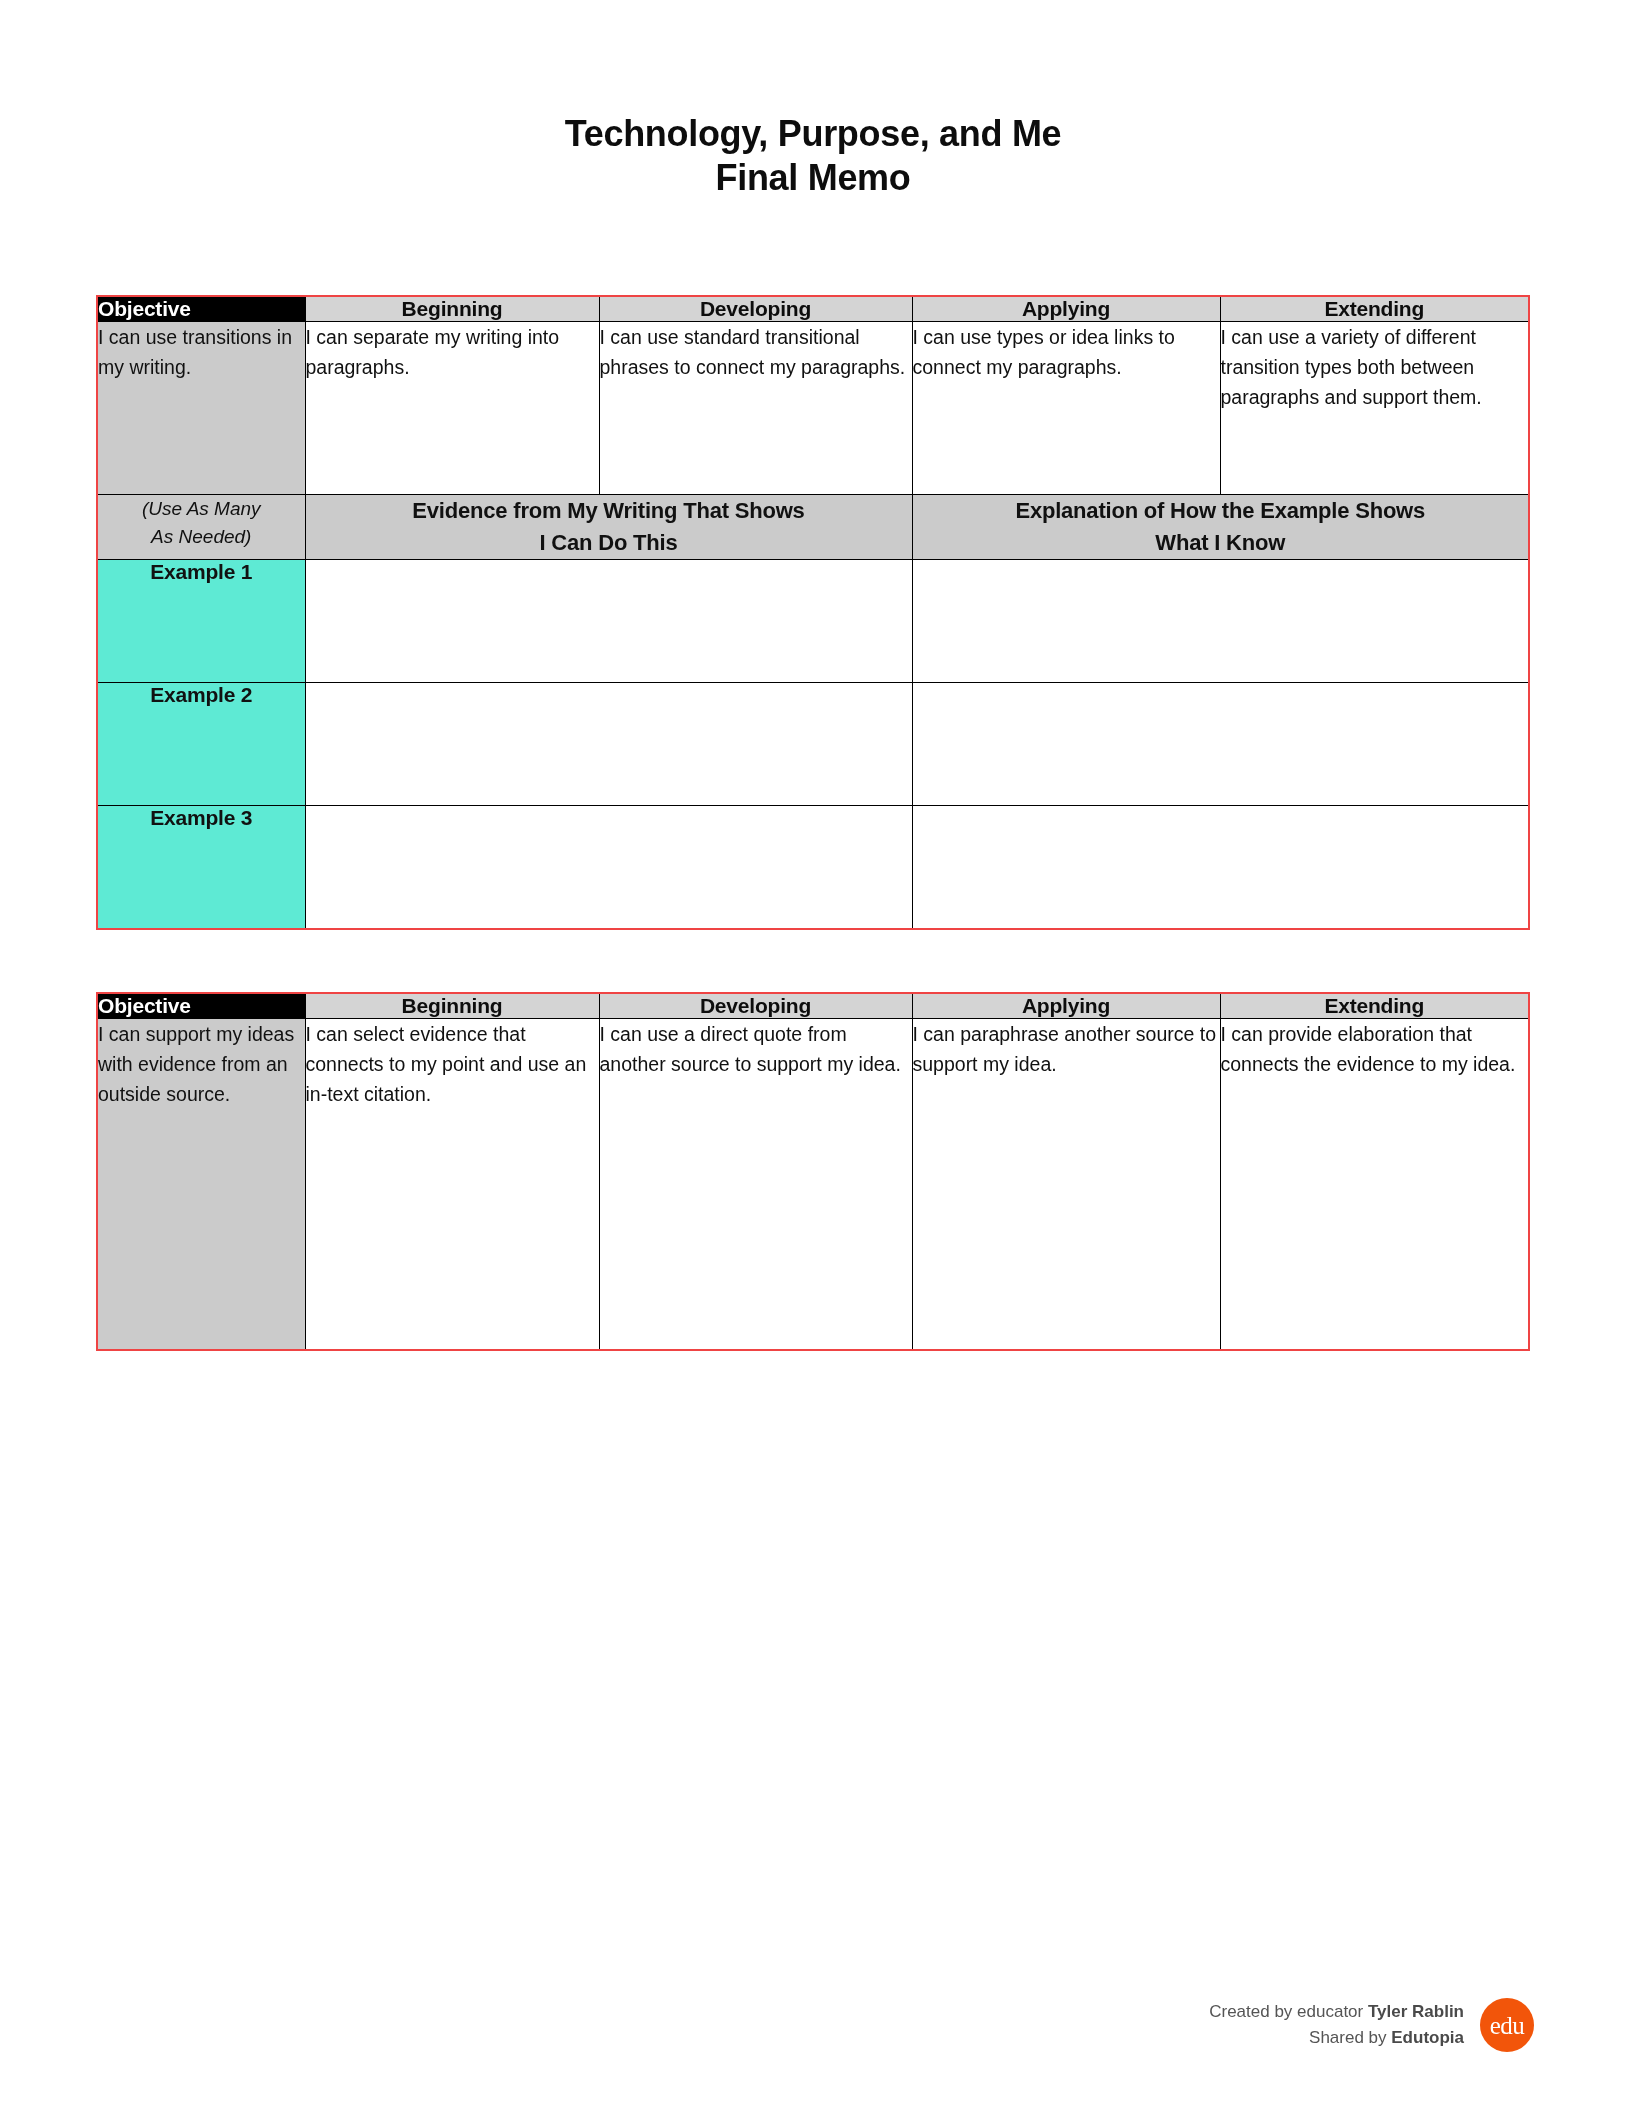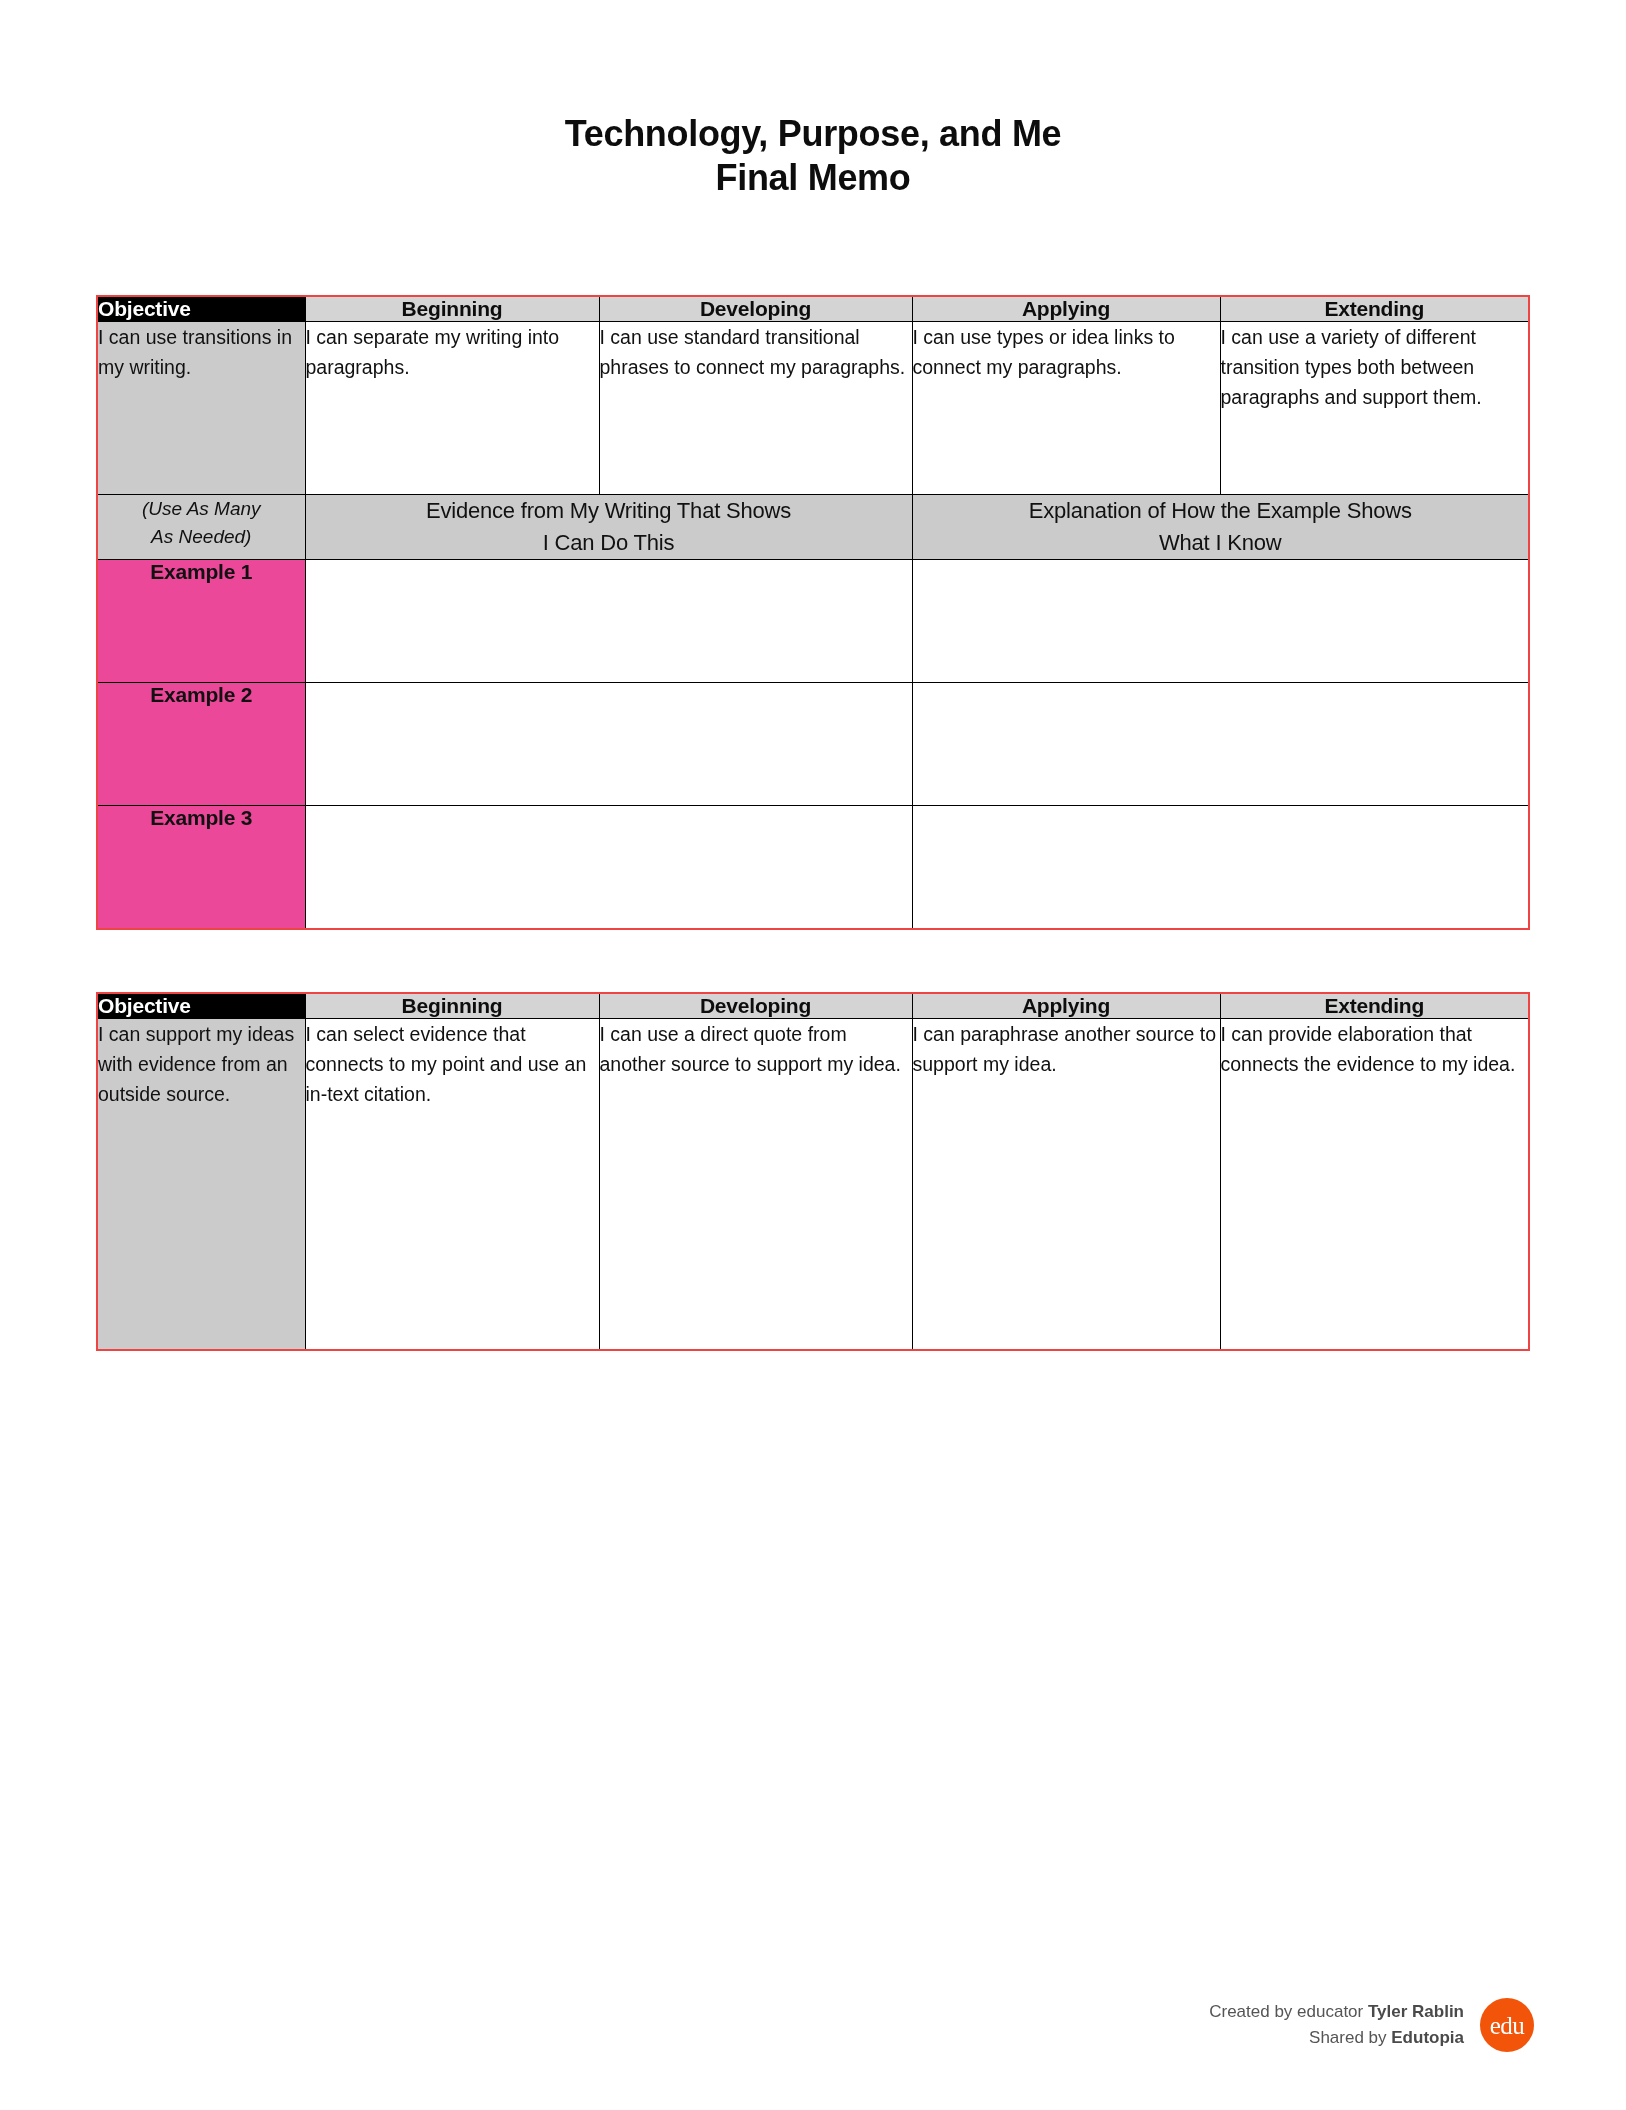--- a/index.html
+++ b/index.html
@@ -115,32 +115,32 @@
     line-height: 1.5;
     text-align: center;
     vertical-align: middle;
     padding: 12px 8px;
     border-top: 3px solid #000000;
     border-right: 3px solid #000000;
     margin-left: 43px;
   }
   .ev-head-col {
     background: #cbcbcb;
-    font-weight: 400;
+    font-weight: 700;
     font-size: 22px;
     line-height: 1.45;
     text-align: center;
     vertical-align: middle;
     padding: 12px 16px;
     border-top: 3px solid #000000;
     letter-spacing: -0.2px;
   }
 
   .ex-label {
-    background: #ec4899;
+    background: #5eead4;
     font-weight: 700;
     font-size: 21px;
     text-align: center;
     vertical-align: top;
     padding: 20px 6px;
     border-right: 3px solid #000000;
     letter-spacing: -0.2px;
   }
   .ex-blank {
     background: #ffffff;

